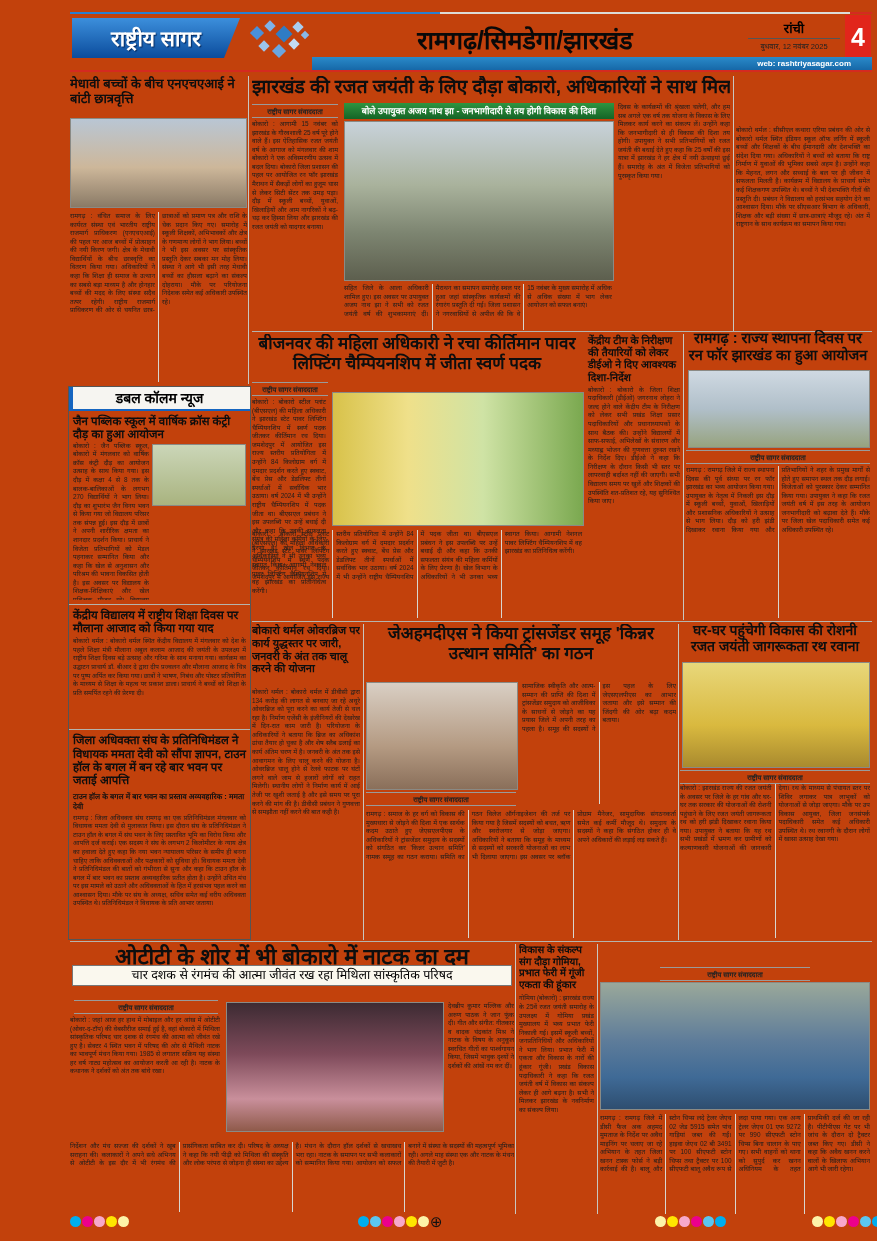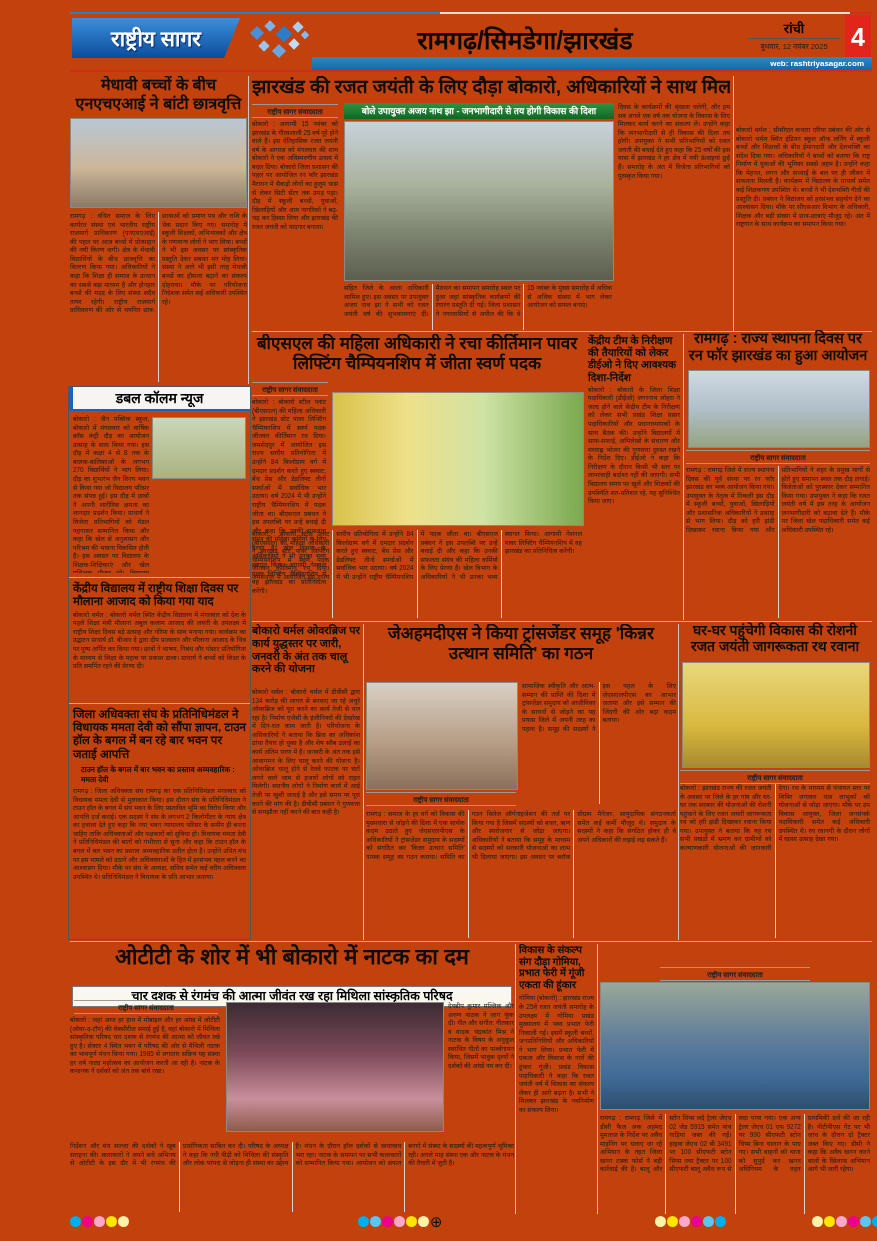--- a/index.html
+++ b/index.html
@@ -44,37 +44,37 @@
     <div class="diamond" style="left:302px;top:32px;width:6px;height:6px;background:#88b8ea"></div>
 
     <div style="position:absolute;left:330px;top:22px;width:390px;text-align:center;font-weight:bold;font-size:25px;color:#090909" class="nowrap">रामगढ़/सिमडेगा/झारखंड</div>
 
     <div style="position:absolute;left:748px;top:19px;width:92px;text-align:center">
       <div style="font-weight:bold;font-size:13px;border-bottom:1px solid #555;padding-bottom:1px">रांची</div>
       <div style="font-size:7.5px;margin-top:2px;color:#222">बुधवार, 12 नवंबर 2025</div>
     </div>
     <div style="position:absolute;left:845px;top:15px;width:26px;height:45px;background:#e1251b;color:#fff;font-weight:bold;font-size:25px;display:flex;align-items:center;justify-content:center">4</div>
 
-    <div style="position:absolute;left:312px;top:57px;width:560px;height:13px;background:linear-gradient(180deg,#2a8ac9,#1668a8);color:#fff;font-size:8px;font-weight:bold;text-align:right;line-height:13px;padding-right:8px;box-sizing:border-box">web: rashtriyasagar.com</div>
+    <div style="position:absolute;left:312px;top:57px;width:560px;height:13px;background:linear-gradient(180deg,#2a8ac9,#1668a8);color:#fff;font-size:8px;font-weight:bold;text-align:right;line-height:13px;padding-right:21px;box-sizing:border-box">web: rashtriyasagar.com</div>
     <div class="hline" style="left:70px;top:70px;width:802px;height:2px;background:#d42a20"></div>
   </div>
 
   <div class="vline" style="left:248px;top:76px;height:308px"></div>
   <div class="vline" style="left:733px;top:76px;height:256px"></div>
   <div class="hline" style="left:252px;top:331px;width:620px"></div>
   <div class="vline" style="left:683px;top:334px;height:286px"></div>
   <div class="hline" style="left:252px;top:621px;width:620px"></div>
   <div class="vline" style="left:363px;top:624px;height:316px"></div>
   <div class="vline" style="left:678px;top:624px;height:316px"></div>
   <div class="hline" style="left:70px;top:941px;width:802px"></div>
   <div class="vline" style="left:515px;top:944px;height:270px"></div>
   <div class="vline" style="left:597px;top:944px;height:270px"></div>
 
   <div class="art" style="left:70px;top:76px;width:177px;height:308px">
-    <div class="hl" style="font-size:16px;text-align:center">मेधावी बच्चों के बीच एनएचएआई ने बांटी छात्रवृत्ति</div>
+    <div class="hl" style="font-size:13px;">मेधावी बच्चों के बीच एनएचएआई ने बांटी छात्रवृत्ति</div>
     <div class="photo" style="left:0;top:42px;width:175px;height:88px;background:linear-gradient(180deg,#b9c6d4,#cdb79a 55%,#8a7a66)"></div>
     <div class="bodytx cols2" style="position:absolute;left:0;top:136px;width:177px;height:170px">रामगढ़ : वंचित समाज के लिए कार्यरत संस्था एवं भारतीय राष्ट्रीय राजमार्ग प्राधिकरण (एनएचएआई) की पहल पर आज बच्चों में प्रोत्साहन की नयी किरण जगी। क्षेत्र के मेधावी विद्यार्थियों के बीच छात्रवृत्ति का वितरण किया गया। अधिकारियों ने कहा कि शिक्षा ही समाज के उत्थान का सबसे बड़ा माध्यम है और होनहार बच्चों की मदद के लिए संस्था सदैव तत्पर रहेगी। राष्ट्रीय राजमार्ग प्राधिकरण की ओर से चयनित छात्र-छात्राओं को प्रमाण पत्र और राशि के चेक प्रदान किए गए। समारोह में स्कूली शिक्षकों, अभिभावकों और क्षेत्र के गणमान्य लोगों ने भाग लिया। बच्चों ने भी इस अवसर पर सांस्कृतिक प्रस्तुति देकर सबका मन मोह लिया। संस्था ने आगे भी इसी तरह मेधावी बच्चों का हौसला बढ़ाने का संकल्प दोहराया। मौके पर परियोजना निदेशक समेत कई अधिकारी उपस्थित रहे।</div>
   </div>
 
   <div class="art" style="left:252px;top:76px;width:478px;height:255px">
     <div class="hl nowrap" style="font-size:19px;text-align:center">झारखंड की रजत जयंती के लिए दौड़ा बोकारो, अधिकारियों ने साथ मिलाए कदम</div>
     <div class="byline" style="position:absolute;left:0;top:28px;width:86px;margin:0">राष्ट्रीय सागर संवाददाता</div>
     <div class="bodytx" style="position:absolute;left:0;top:44px;width:86px;height:210px">बोकारो : आगामी 15 नवंबर को झारखंड के गौरवशाली 25 वर्ष पूरे होने वाले हैं। इस ऐतिहासिक रजत जयंती वर्ष के आगाज को मंगलवार की शाम बोकारो ने एक अविस्मरणीय उत्सव में बदल दिया। बोकारो जिला प्रशासन की पहल पर आयोजित रन फॉर झारखंड मैराथन में सैकड़ों लोगों का हुजूम चास से लेकर सिटी सेंटर तक उमड़ पड़ा। दौड़ में स्कूली बच्चों, युवाओं, खिलाड़ियों और आम नागरिकों ने बढ़-चढ़ कर हिस्सा लिया और झारखंड की रजत जयंती को यादगार बनाया।</div>
     <div style="position:absolute;left:92px;top:27px;width:270px;height:16px;background:linear-gradient(180deg,#2e9440,#156426);color:#fff;font-weight:bold;font-size:9px;text-align:center;line-height:16px" class="nowrap">बोले उपायुक्त अजय नाथ झा - जनभागीदारी से तय होगी विकास की दिशा</div>
     <div class="photo" style="left:92px;top:45px;width:268px;height:158px;background:linear-gradient(180deg,#c8d2da,#a9b29c 40%,#7d8571 70%,#5d5f4e)"></div>
@@ -84,40 +84,41 @@
 
   <div class="art" style="left:736px;top:76px;width:134px;height:255px">
     <div class="bodytx" style="position:absolute;left:0;top:50px;width:134px;height:205px">बोकारो थर्मल : सीसीएल कथारा एरिया प्रबंधन की ओर से बोकारो थर्मल स्थित इंडियन स्कूल ऑफ लर्निंग में स्कूली बच्चों और शिक्षकों के बीच ईमानदारी और देशभक्ति का संदेश दिया गया। अधिकारियों ने बच्चों को बताया कि राष्ट्र निर्माण में युवाओं की भूमिका सबसे अहम है। उन्होंने कहा कि मेहनत, लगन और सच्चाई के बल पर ही जीवन में सफलता मिलती है। कार्यक्रम में विद्यालय के प्राचार्य समेत कई शिक्षकगण उपस्थित थे। बच्चों ने भी देशभक्ति गीतों की प्रस्तुति दी। प्रबंधन ने विद्यालय को हरसंभव सहयोग देने का आश्वासन दिया। मौके पर सीएसआर विभाग के अधिकारी, शिक्षक और बड़ी संख्या में छात्र-छात्राएं मौजूद रहे। अंत में राष्ट्रगान के साथ कार्यक्रम का समापन किया गया।</div>
   </div>
 
   <div class="art" style="left:68px;top:386px;width:183px;height:554px;border:1.5px solid #555;box-sizing:border-box">
     <div style="position:relative;height:22px;border-bottom:2px solid #1565c0;text-align:center;font-weight:bold;font-size:14px;line-height:22px;background:#f6f5f1">डबल कॉलम न्यूज</div>
     <div style="position:absolute;left:0;top:0;width:4px;height:24px;background:#1565c0"></div>
 
     <div style="padding:4px 4px 0 4px">
+      <div class="hl" style="font-size:11.5px">जैन पब्लिक स्कूल में वार्षिक क्रॉस कंट्री दौड़ का हुआ आयोजन</div>
       <div class="photo" style="position:relative;float:right;width:92px;height:60px;margin:2px 0 2px 3px;background:linear-gradient(180deg,#cbd6b8,#a9b37f)"></div>
       <div class="bodytx" style="height:158px;overflow:hidden">बोकारो : जैन पब्लिक स्कूल, बोकारो में मंगलवार को वार्षिक क्रॉस कंट्री दौड़ का आयोजन उत्साह के साथ किया गया। इस दौड़ में कक्षा 4 से 8 तक के बालक-बालिकाओं के लगभग 270 विद्यार्थियों ने भाग लिया। दौड़ का शुभारंभ जैन विनय भवन से किया गया जो विद्यालय परिसर तक संपन्न हुई। इस दौड़ में छात्रों ने अपनी शारीरिक क्षमता का शानदार प्रदर्शन किया। प्राचार्य ने विजेता प्रतिभागियों को मेडल पहनाकर सम्मानित किया और कहा कि खेल से अनुशासन और परिश्रम की भावना विकसित होती है। इस अवसर पर विद्यालय के शिक्षक-शिक्षिकाएं और खेल प्रशिक्षक मौजूद रहे। विद्यालय प्रबंधन ने सभी सफल प्रतिभागियों को बधाई दी और अगले वर्ष और भव्य आयोजन का भरोसा दिलाया।</div>
     </div>
     <div class="hline" style="position:relative;left:0;top:4px;width:100%"></div>
 
     <div style="padding:8px 4px 0 4px">
       <div class="hl" style="font-size:11.5px">केंद्रीय विद्यालय में राष्ट्रीय शिक्षा दिवस पर मौलाना आजाद को किया गया याद</div>
       <div class="bodytx" style="height:88px;overflow:hidden;margin-top:2px">बोकारो थर्मल : बोकारो थर्मल स्थित केंद्रीय विद्यालय में मंगलवार को देश के पहले शिक्षा मंत्री मौलाना अबुल कलाम आजाद की जयंती के उपलक्ष्य में राष्ट्रीय शिक्षा दिवस बड़े उत्साह और गरिमा के साथ मनाया गया। कार्यक्रम का उद्घाटन प्राचार्य डॉ. बीआर दे द्वारा दीप प्रज्वलन और मौलाना आजाद के चित्र पर पुष्प अर्पित कर किया गया। छात्रों ने भाषण, निबंध और पोस्टर प्रतियोगिता के माध्यम से शिक्षा के महत्व पर प्रकाश डाला। प्राचार्य ने बच्चों को शिक्षा के प्रति समर्पित रहने की प्रेरणा दी।</div>
     </div>
     <div class="hline" style="position:relative;left:0;top:4px;width:100%"></div>
 
     <div style="padding:8px 4px 0 4px">
       <div class="hl" style="font-size:11.5px">जिला अधिवक्ता संघ के प्रतिनिधिमंडल ने विधायक ममता देवी को सौंपा ज्ञापन, टाउन हॉल के बगल में बन रहे बार भवन पर जताई आपत्ति</div>
-      <div style="font-size:7.5px;font-weight:bold;margin:3px 8px;color:#111">टाउन हॉल के बगल में बार भवन का प्रस्ताव अव्यवहारिक : ममता देवी</div>
+      <div style="font-size:7.5px;font-weight:bold;margin:3px 0;color:#111">टाउन हॉल के बगल में बार भवन का प्रस्ताव अव्यवहारिक : ममता देवी</div>
       <div class="bodytx" style="height:168px;overflow:hidden">रामगढ़ : जिला अधिवक्ता संघ रामगढ़ का एक प्रतिनिधिमंडल मंगलवार को विधायक ममता देवी से मुलाकात किया। इस दौरान संघ के प्रतिनिधिमंडल ने टाउन हॉल के बगल में संघ भवन के लिए प्रस्तावित भूमि का विरोध किया और आपत्ति दर्ज कराई। एक सदस्य ने संघ के लगभग 2 किलोमीटर के न्याय क्षेत्र का हवाला देते हुए कहा कि नया भवन न्यायालय परिसर के समीप ही बनना चाहिए ताकि अधिवक्ताओं और पक्षकारों को सुविधा हो। विधायक ममता देवी ने प्रतिनिधिमंडल की बातों को गंभीरता से सुना और कहा कि टाउन हॉल के बगल में बार भवन का प्रस्ताव अव्यवहारिक प्रतीत होता है। उन्होंने उचित मंच पर इस मामले को उठाने और अधिवक्ताओं के हित में हरसंभव पहल करने का आश्वासन दिया। मौके पर संघ के अध्यक्ष, सचिव समेत कई वरीय अधिवक्ता उपस्थित थे। प्रतिनिधिमंडल ने विधायक के प्रति आभार जताया।</div>
     </div>
   </div>
 
   <div class="art" style="left:252px;top:334px;width:428px;height:286px">
-    <div class="hl" style="width:330px;font-size:17px;text-align:center">बीएसएल की महिला अधिकारी ने रचा कीर्तिमान पावर लिफ्टिंग चैम्पियनशिप में जीता स्वर्ण पदक</div>
+    <div class="hl" style="width:330px;font-size:17px;text-align:center">बीजनवर की महिला अधिकारी ने रचा कीर्तिमान पावर लिफ्टिंग चैम्पियनशिप में जीता स्वर्ण पदक</div>
     <div class="byline" style="position:absolute;left:0;top:48px;width:76px;margin:0">राष्ट्रीय सागर संवाददाता</div>
     <div class="photo" style="left:80px;top:58px;width:250px;height:132px;background:linear-gradient(90deg,#d8c24a,#efe08a 30%,#cfe3a5 60%,#7aa84f)"></div>
     <div class="bodytx" style="position:absolute;left:0;top:64px;width:74px;height:128px">बोकारो : बोकारो स्टील प्लांट (बीएसएल) की महिला अधिकारी ने झारखंड स्टेट पावर लिफ्टिंग चैम्पियनशिप में स्वर्ण पदक जीतकर कीर्तिमान रच दिया। जमशेदपुर में आयोजित इस राज्य स्तरीय प्रतियोगिता में उन्होंने 84 किलोग्राम वर्ग में दमदार प्रदर्शन करते हुए स्क्वाट, बेंच प्रेस और डेडलिफ्ट तीनों स्पर्धाओं में सर्वाधिक भार उठाया। वर्ष 2024 में भी उन्होंने राष्ट्रीय चैम्पियनशिप में पदक जीता था। बीएसएल प्रबंधन ने इस उपलब्धि पर उन्हें बधाई दी और कहा कि उनकी सफलता संयंत्र की महिला कर्मियों के लिए प्रेरणा है। खेल विभाग के अधिकारियों ने भी उनका भव्य स्वागत किया। आगामी नेशनल पावर लिफ्टिंग चैम्पियनशिप में वह झारखंड का प्रतिनिधित्व करेंगी।</div>
     <div class="bodytx cols4" style="position:absolute;left:0;top:196px;width:330px;height:88px">बोकारो : बोकारो स्टील प्लांट (बीएसएल) की महिला अधिकारी ने झारखंड स्टेट पावर लिफ्टिंग चैम्पियनशिप में स्वर्ण पदक जीतकर कीर्तिमान रच दिया। जमशेदपुर में आयोजित इस राज्य स्तरीय प्रतियोगिता में उन्होंने 84 किलोग्राम वर्ग में दमदार प्रदर्शन करते हुए स्क्वाट, बेंच प्रेस और डेडलिफ्ट तीनों स्पर्धाओं में सर्वाधिक भार उठाया। वर्ष 2024 में भी उन्होंने राष्ट्रीय चैम्पियनशिप में पदक जीता था। बीएसएल प्रबंधन ने इस उपलब्धि पर उन्हें बधाई दी और कहा कि उनकी सफलता संयंत्र की महिला कर्मियों के लिए प्रेरणा है। खेल विभाग के अधिकारियों ने भी उनका भव्य स्वागत किया। आगामी नेशनल पावर लिफ्टिंग चैम्पियनशिप में वह झारखंड का प्रतिनिधित्व करेंगी।</div>
 
     <div style="position:absolute;left:336px;top:0;width:92px;height:286px">
       <div class="hl" style="font-size:10.5px">केंद्रीय टीम के निरीक्षण की तैयारियों को लेकर डीईओ ने दिए आवश्यक दिशा-निर्देश</div>
       <div class="bodytx" style="margin-top:3px;height:235px;overflow:hidden">बोकारो : बोकारो के जिला शिक्षा पदाधिकारी (डीईओ) जगरनाथ लोहरा ने जल्द होने वाले केंद्रीय टीम के निरीक्षण को लेकर सभी प्रखंड शिक्षा प्रसार पदाधिकारियों और प्रधानाध्यापकों के साथ बैठक की। उन्होंने विद्यालयों में साफ-सफाई, अभिलेखों के संधारण और मध्याह्न भोजन की गुणवत्ता दुरुस्त रखने के निर्देश दिए। डीईओ ने कहा कि निरीक्षण के दौरान किसी भी स्तर पर लापरवाही बर्दाश्त नहीं की जाएगी। सभी विद्यालय समय पर खुलें और शिक्षकों की उपस्थिति शत-प्रतिशत रहे, यह सुनिश्चित किया जाए।</div>
     </div>
   </div>
@@ -144,21 +145,21 @@
 
   <div class="art" style="left:680px;top:622px;width:190px;height:318px">
     <div class="hl" style="font-size:14px;text-align:center">घर-घर पहुंचेगी विकास की रोशनी रजत जयंती जागरूकता रथ रवाना</div>
     <div class="photo" style="left:2px;top:40px;width:186px;height:104px;background:linear-gradient(180deg,#e8d77a,#d9b93f 60%,#a98a2e)"></div>
     <div class="byline" style="position:absolute;left:0;top:148px;width:190px;margin:0;box-sizing:border-box">राष्ट्रीय सागर संवाददाता</div>
     <div class="bodytx cols2" style="position:absolute;left:0;top:162px;width:190px;height:154px">बोकारो : झारखंड राज्य की रजत जयंती के अवसर पर जिले के हर गांव और घर-घर तक सरकार की योजनाओं की रोशनी पहुंचाने के लिए रजत जयंती जागरूकता रथ को हरी झंडी दिखाकर रवाना किया गया। उपायुक्त ने बताया कि यह रथ सभी प्रखंडों में भ्रमण कर ग्रामीणों को कल्याणकारी योजनाओं की जानकारी देगा। रथ के माध्यम से पंचायत स्तर पर शिविर लगाकर पात्र लाभुकों को योजनाओं से जोड़ा जाएगा। मौके पर उप विकास आयुक्त, जिला जनसंपर्क पदाधिकारी समेत कई अधिकारी उपस्थित थे। रथ रवानगी के दौरान लोगों में खासा उत्साह देखा गया।</div>
   </div>
 
   <div class="art" style="left:70px;top:944px;width:444px;height:270px">
     <div class="hl nowrap" style="font-size:22px;text-align:center">ओटीटी के शोर में भी बोकारो में नाटक का दम</div>
-    <div style="position:absolute;left:2px;top:42px;width:438px;height:19px;border:1px solid #777;background:#faf8ee;font-weight:bold;font-size:12.5px;text-align:center;line-height:19px" class="nowrap">चार दशक से रंगमंच की आत्मा जीवंत रख रहा मिथिला सांस्कृतिक परिषद</div>
+    <div style="position:absolute;left:2px;top:21px;width:438px;height:19px;border:1px solid #777;background:#faf8ee;font-weight:normal;font-size:12.5px;text-align:center;line-height:19px" class="nowrap">चार दशक से रंगमंच की आत्मा जीवंत रख रहा मिथिला सांस्कृतिक परिषद</div>
     <div class="byline" style="position:absolute;left:4px;top:56px;width:144px;margin:0;box-sizing:border-box">राष्ट्रीय सागर संवाददाता</div>
     <div class="bodytx" style="position:absolute;left:0;top:72px;width:150px;height:122px">बोकारो : जहां आज हर हाथ में मोबाइल और हर आंख में ओटीटी (ओवर-द-टॉप) की वेबसीरीज समाई हुई है, वहां बोकारो में मिथिला सांस्कृतिक परिषद चार दशक से रंगमंच की आत्मा को जीवंत रखे हुए है। सेक्टर 4 स्थित भवन में परिषद की ओर से मैथिली नाटक का भावपूर्ण मंचन किया गया। 1985 से लगातार सक्रिय यह संस्था हर वर्ष नाट्य महोत्सव का आयोजन करती आ रही है। नाटक के कथानक ने दर्शकों को अंत तक बांधे रखा।</div>
     <div class="photo" style="left:156px;top:58px;width:216px;height:128px;background:linear-gradient(180deg,#3d2b33,#7e4a5a 40%,#c98f9b 75%,#8f5a4a)"></div>
     <div class="bodytx" style="position:absolute;left:378px;top:58px;width:66px;height:140px">देवब्रीप कुमार मल्लिक और अरुण पाठक ने जान फूंक दी। गीत और संगीत: गीतकार व वादक चंद्रकांत मिश्र ने नाटक के विषय के अनुकूल स्वरचित गीतों का पार्श्वगायन किया, जिसमें भावुक दृश्यों ने दर्शकों की आंखें नम कर दीं।</div>
     <div class="bodytx cols4" style="position:absolute;left:0;top:198px;width:444px;height:70px">निर्देशन और मंच सज्जा की दर्शकों ने खूब सराहना की। कलाकारों ने अपने सधे अभिनय से ओटीटी के इस दौर में भी रंगमंच की प्रासंगिकता साबित कर दी। परिषद के अध्यक्ष ने कहा कि नयी पीढ़ी को मिथिला की संस्कृति और लोक परंपरा से जोड़ना ही संस्था का उद्देश्य है। मंचन के दौरान हॉल दर्शकों से खचाखच भरा रहा। नाटक के समापन पर सभी कलाकारों को सम्मानित किया गया। आयोजन को सफल बनाने में संस्था के सदस्यों की महत्वपूर्ण भूमिका रही। अगले माह संस्था एक और नाटक के मंचन की तैयारी में जुटी है।</div>
   </div>
 
   <div class="art" style="left:519px;top:944px;width:75px;height:270px">
     <div class="hl" style="font-size:10px">विकास के संकल्प संग दौड़ा गोमिया, प्रभात फेरी में गूंजी एकता की हूंकार</div>
     <div class="bodytx" style="margin-top:4px;height:205px;overflow:hidden">गोमिया (बोकारो) : झारखंड राज्य के 25वें रजत जयंती समारोह के उपलक्ष्य में गोमिया प्रखंड मुख्यालय में भव्य प्रभात फेरी निकाली गई। इसमें स्कूली बच्चों, जनप्रतिनिधियों और अधिकारियों ने भाग लिया। प्रभात फेरी में एकता और विकास के नारों की हूंकार गूंजी। प्रखंड विकास पदाधिकारी ने कहा कि रजत जयंती वर्ष में विकास का संकल्प लेकर ही आगे बढ़ना है। सभी ने मिलकर झारखंड के नवनिर्माण का संकल्प लिया।</div>

